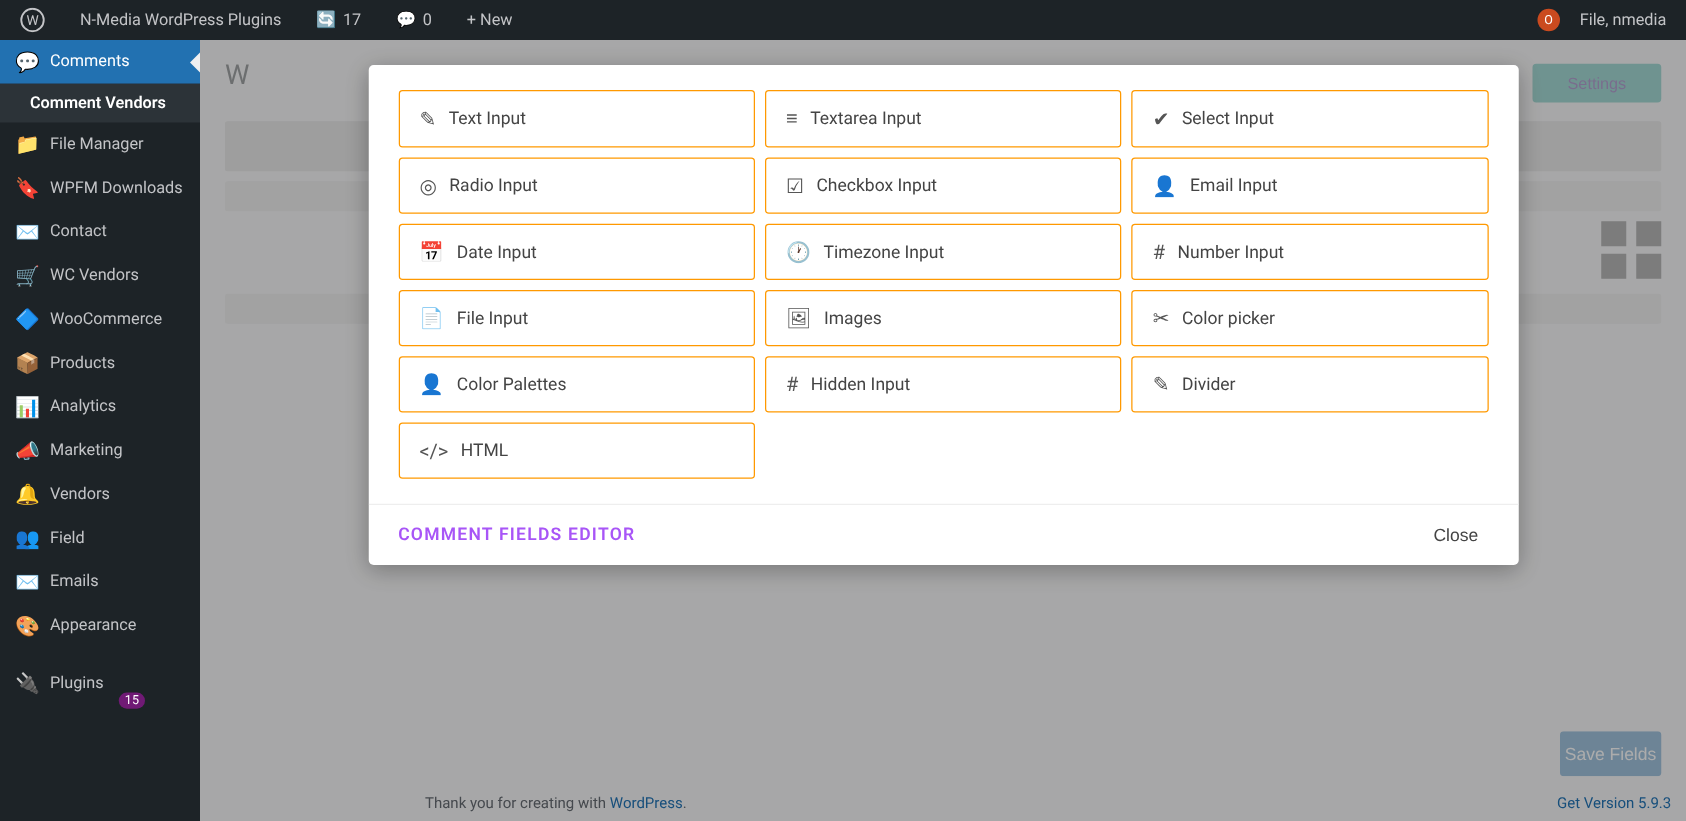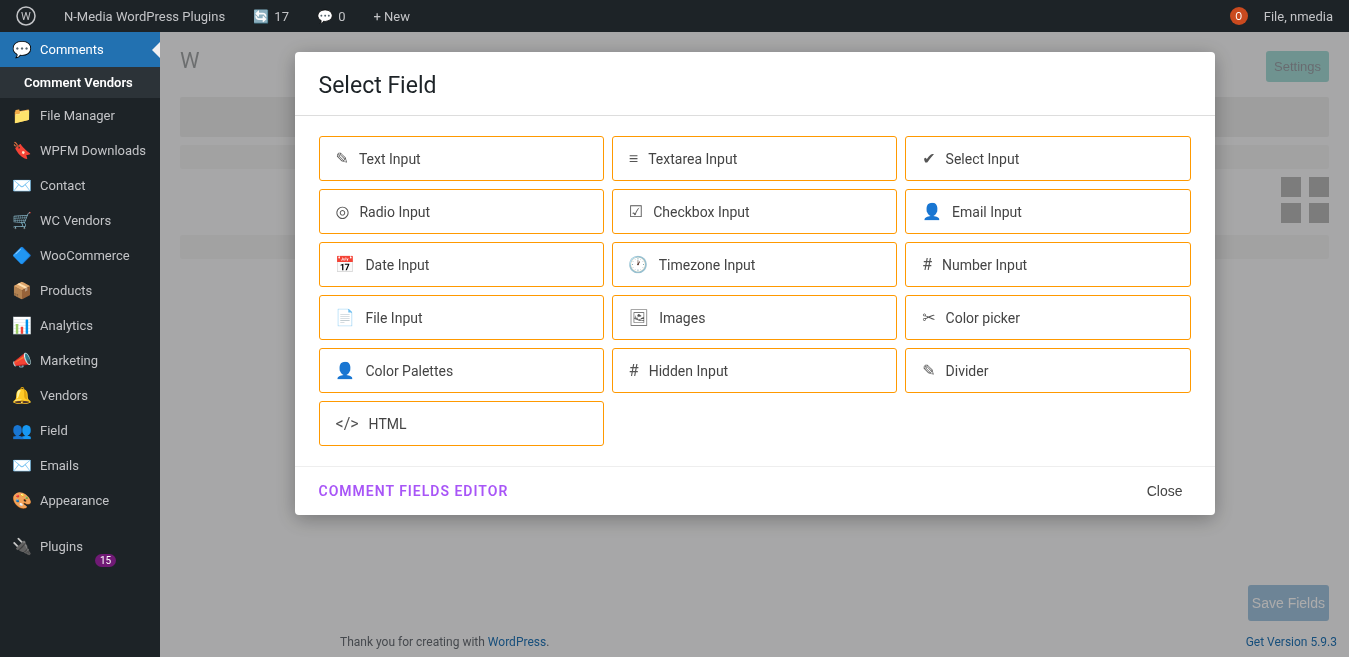--- a/index.html
+++ b/index.html
@@ -169,23 +169,23 @@
     }
 
     
     #bg-content {
       padding: 16px 20px;
       opacity: 0.4;
     }
     .bg-header { font-size: 22px; color: #1d2327; margin-bottom: 12px; }
     .settings-btn {
       background: #2aa79b;
-      color: #0f172a;
+      color: #4c1d95;
       border: none;
-      padding: 8px 8px;
+      padding: 8px 28px;
       border-radius: 3px;
       cursor: pointer;
       font-size: 13px;
     }
     .save-fields-btn {
       background: #2271b1;
       color: #fff;
       border: none;
       padding: 10px 4px;
       border-radius: 3px;
@@ -331,23 +331,20 @@
         <div style="background:#ddd; height:24px; width:60%; border-radius:2px;"></div>
         <div style="background:#ddd; height:24px; width:15%; border-radius:2px;"></div>
       </div>
       <div style="position:absolute; bottom:36px; right:20px;">
         <button class="save-fields-btn">Save Fields</button>
       </div>
     </div>
 
     <div id="overlay">
       <div id="modal">
-        <div id="modal-header">
-          <h2 id="modal-title">Select Field</h2>
-        </div>
         <div id="modal-body">
           <div id="fields-grid">
 
             <div class="field-item">
               <span class="field-icon">✎</span>
               <span>Text Input</span>
             </div>
             <div class="field-item">
               <span class="field-icon">≡</span>
               <span>Textarea Input</span>

